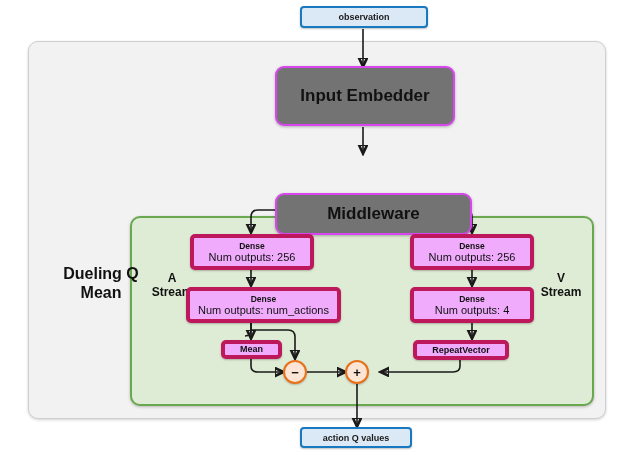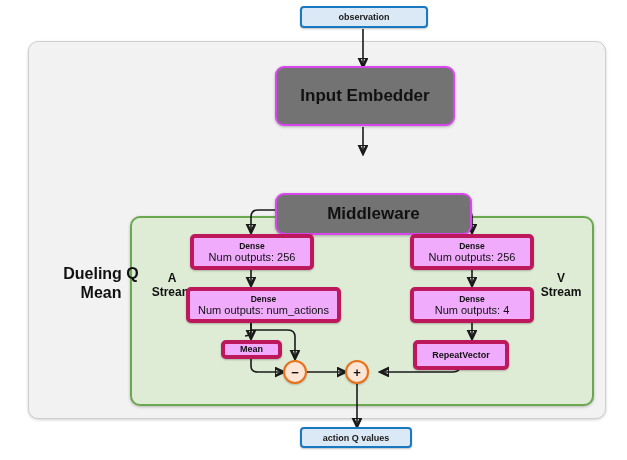--- a/index.html
+++ b/index.html
@@ -234,21 +234,21 @@
   <div class="node orange-node" style="left:410px; top:234px; width:124px; height:36px;">
     <span class="title">Dense</span>
     <span class="sub">Num outputs: 256</span>
   </div>
 
   <div class="node orange-node" style="left:410px; top:287px; width:124px; height:36px;">
     <span class="title">Dense</span>
     <span class="sub">Num outputs: 4</span>
   </div>
 
-  <div class="node orange-node single" style="left:413px; top:340px; width:96px; height:30px;">
+  <div class="node orange-node single" style="left:413px; top:340px; width:96px; height:20px;">
     <span class="title">RepeatVector</span>
   </div>
 
   <div class="node io-node" style="left:300px; top:427px; width:112px; height:21px;">
     <span>action Q values</span>
   </div>
 
 </div>
 
 </body></html>

